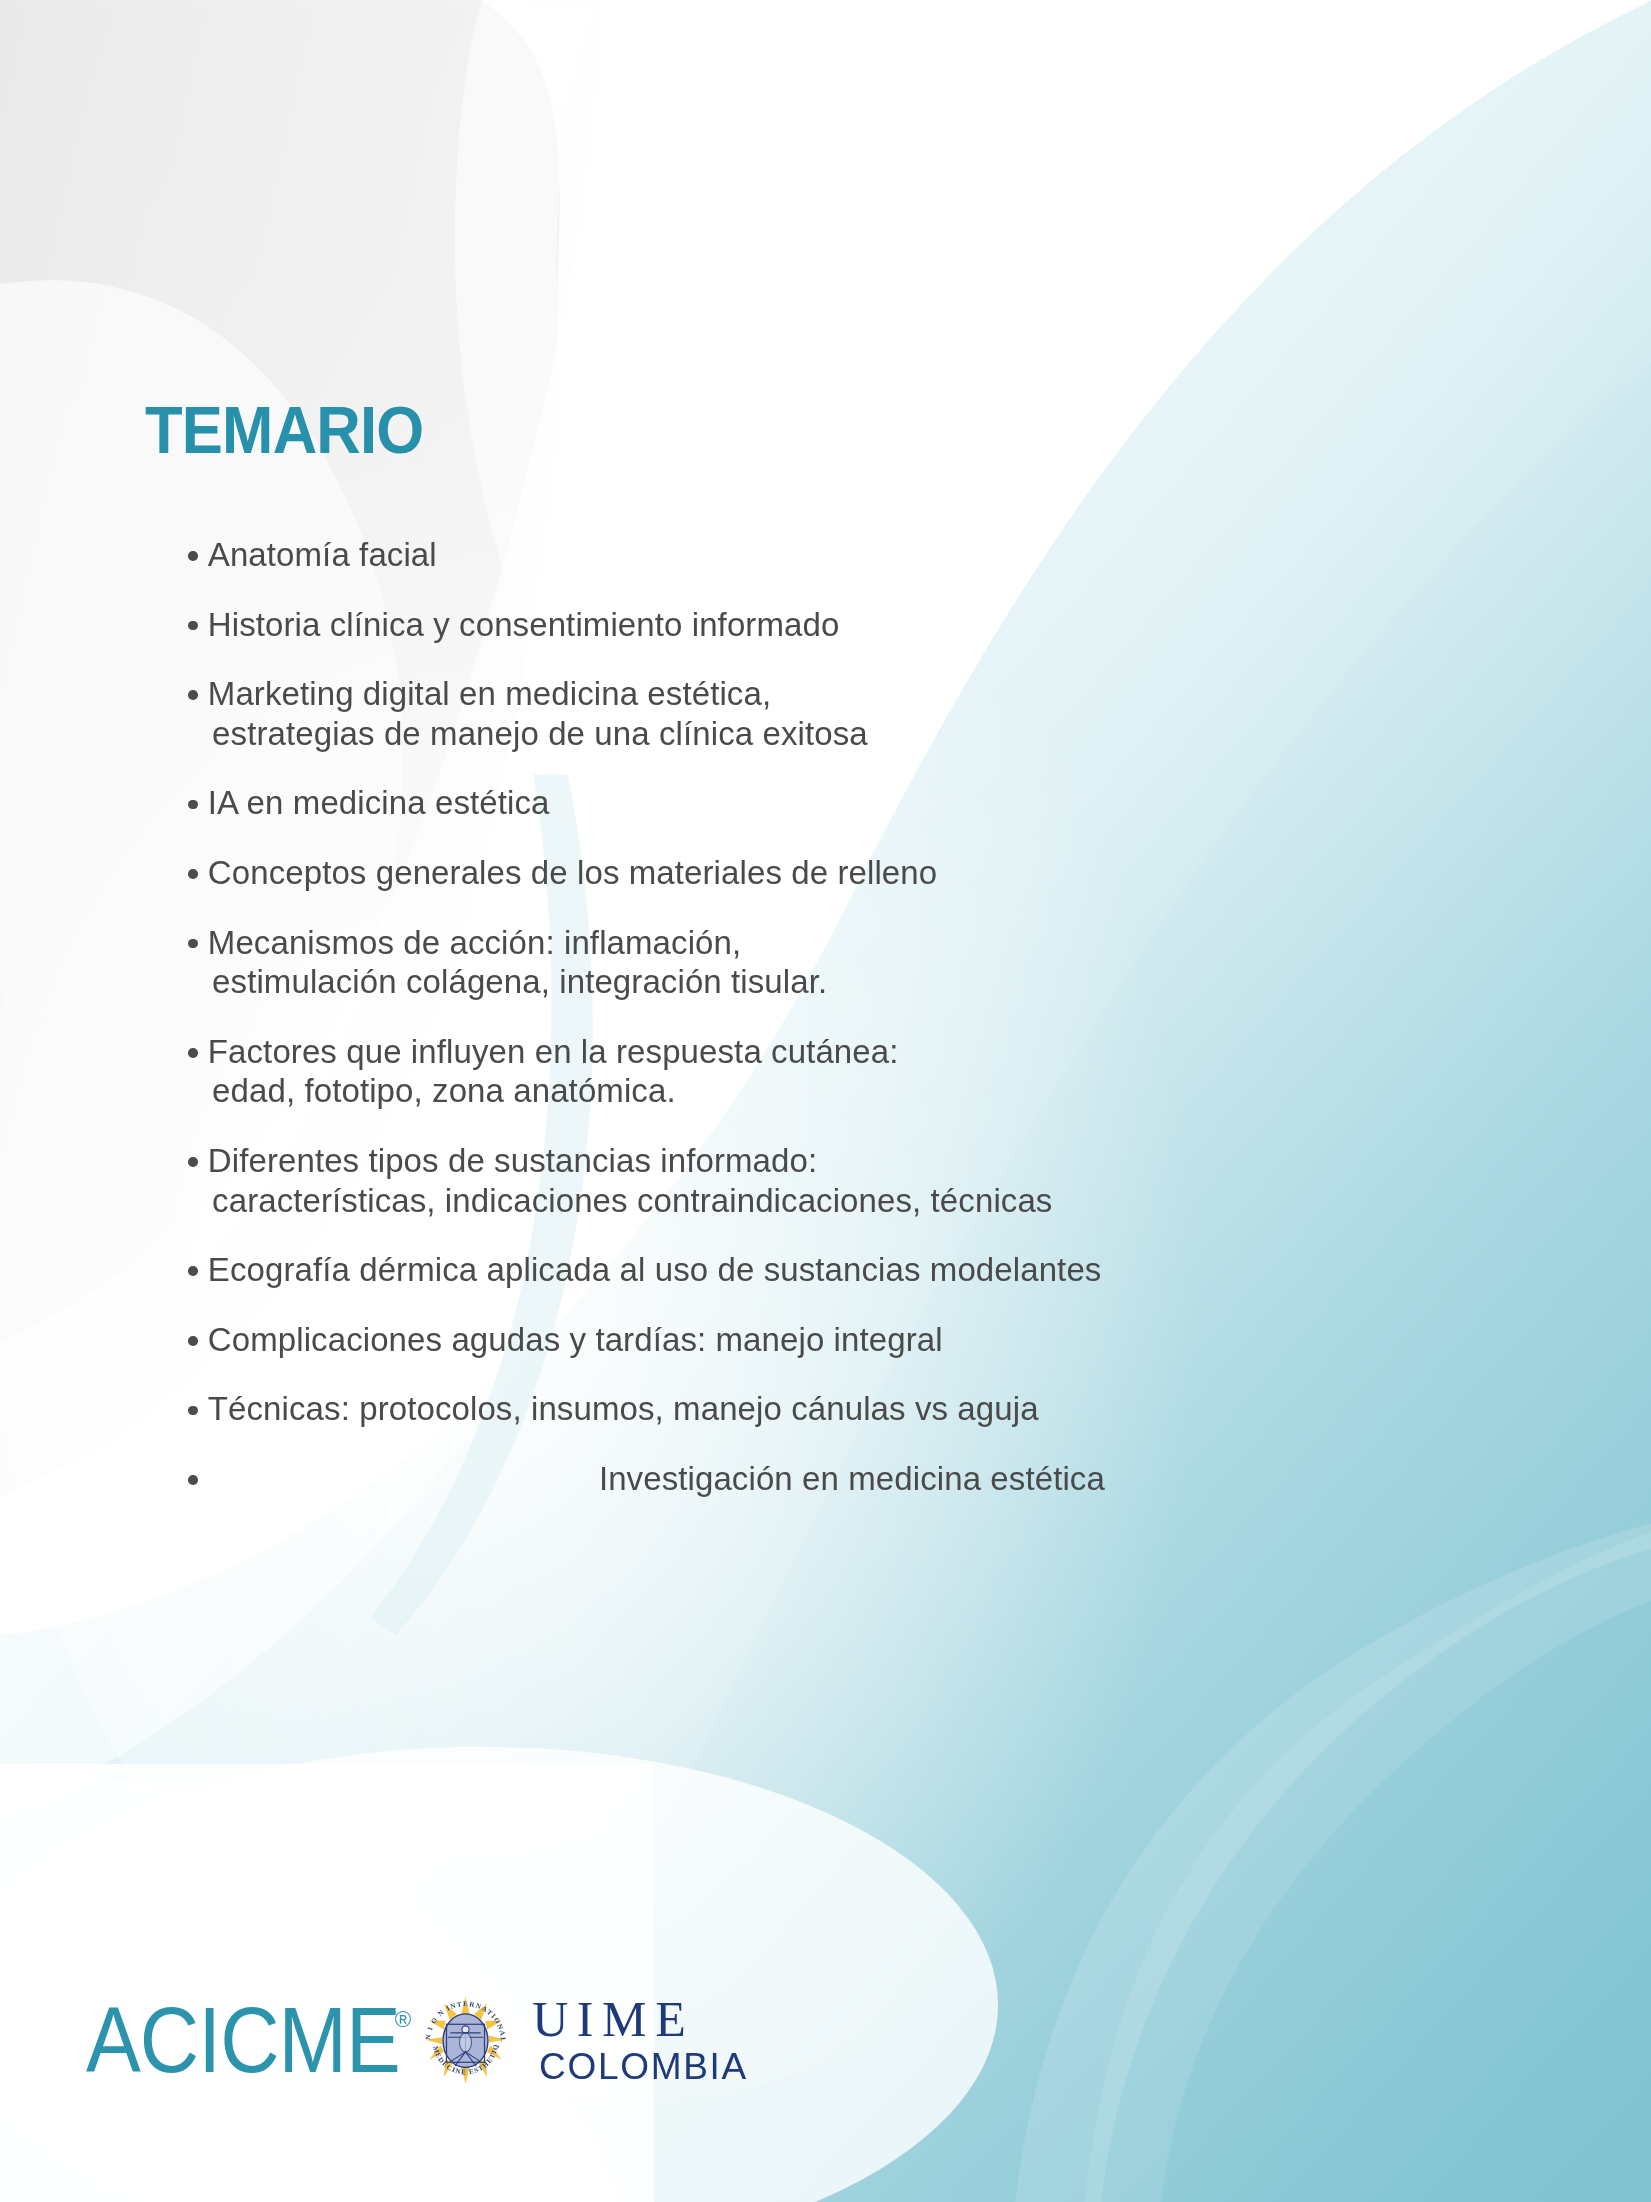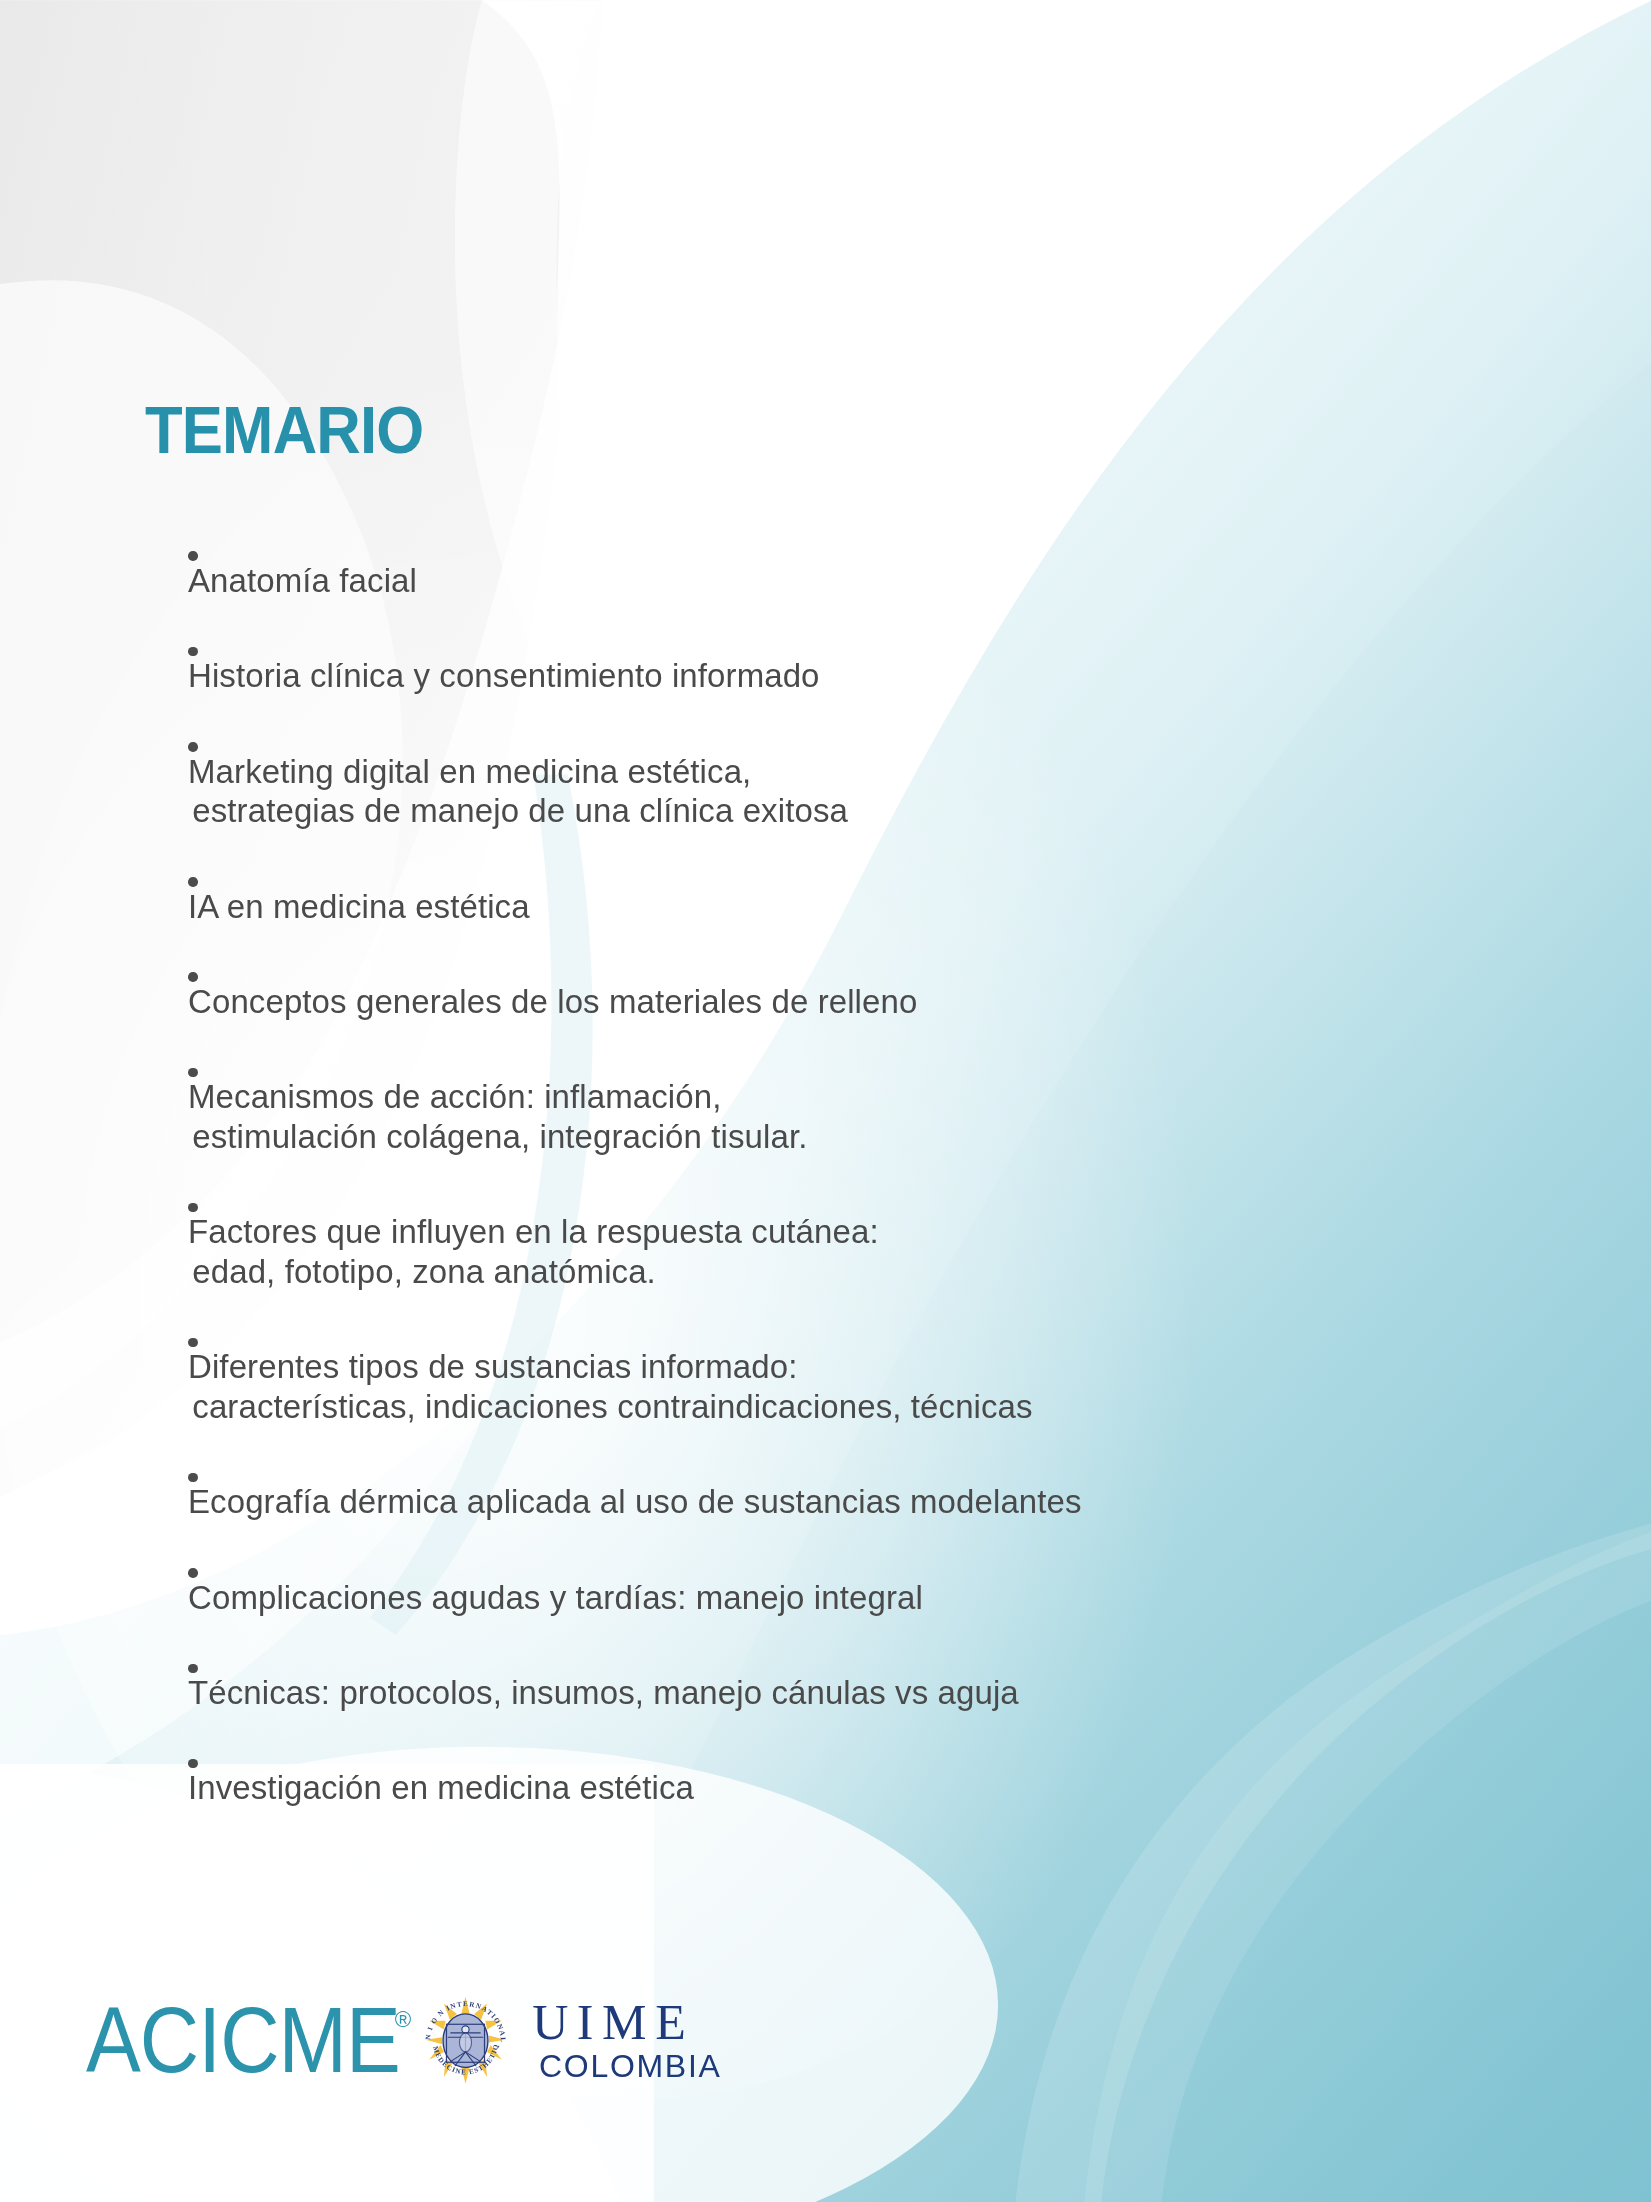--- a/index.html
+++ b/index.html
@@ -80,21 +80,20 @@
   .topics {
     position:absolute;
     left:188px;
     top:535px;
     width:1308px;
   }
   .topic {
     display:flex;
     align-items:flex-start;
     margin-bottom:30px;
-    flex-direction:column;
   }
   .topic:last-child { margin-bottom:0;text-align:center; }
   .topic .dot {
     flex:0 0 auto;
     width:9.5px; height:9.5px;
     border-radius:50%;
     background:#4c4c4c;
     margin:16.3px 10.3px 0 0;
   }
   .topic .txt {
@@ -153,21 +152,21 @@
     line-height:1;
   }
   .uime-main {
     font-family:"Liberation Serif", serif;
     font-size:50px;
     color:#1f3a7a;
     letter-spacing:8.6px;
     display:block;
   }
   .uime-sub {
-    font-size:32px;
+    font-size:37px;
     color:#1f3a7a;
     letter-spacing:1.7px;
     display:block;
     margin-top:3.4px;
     padding-left:6.9px;
   }
 </style>
 </head>
 <body>
 

